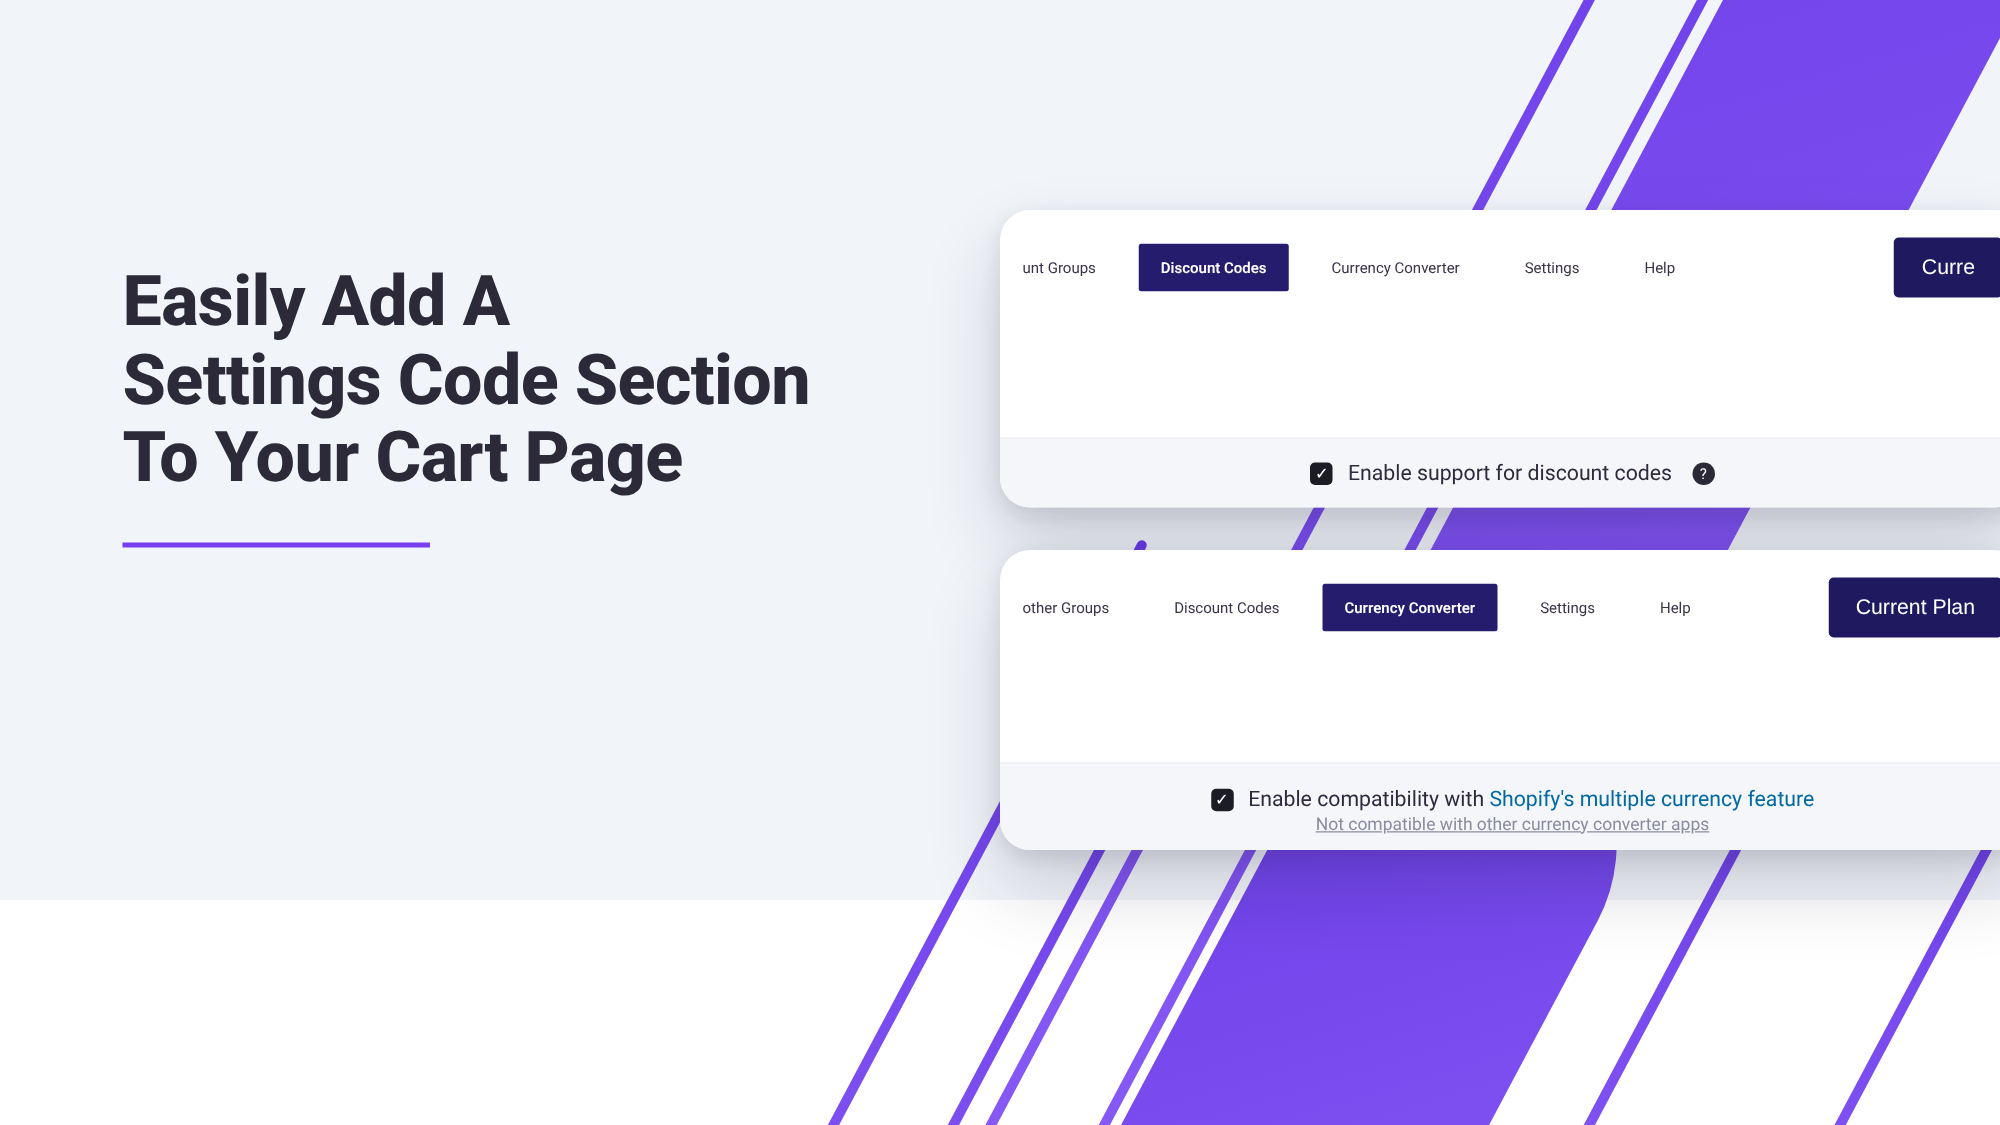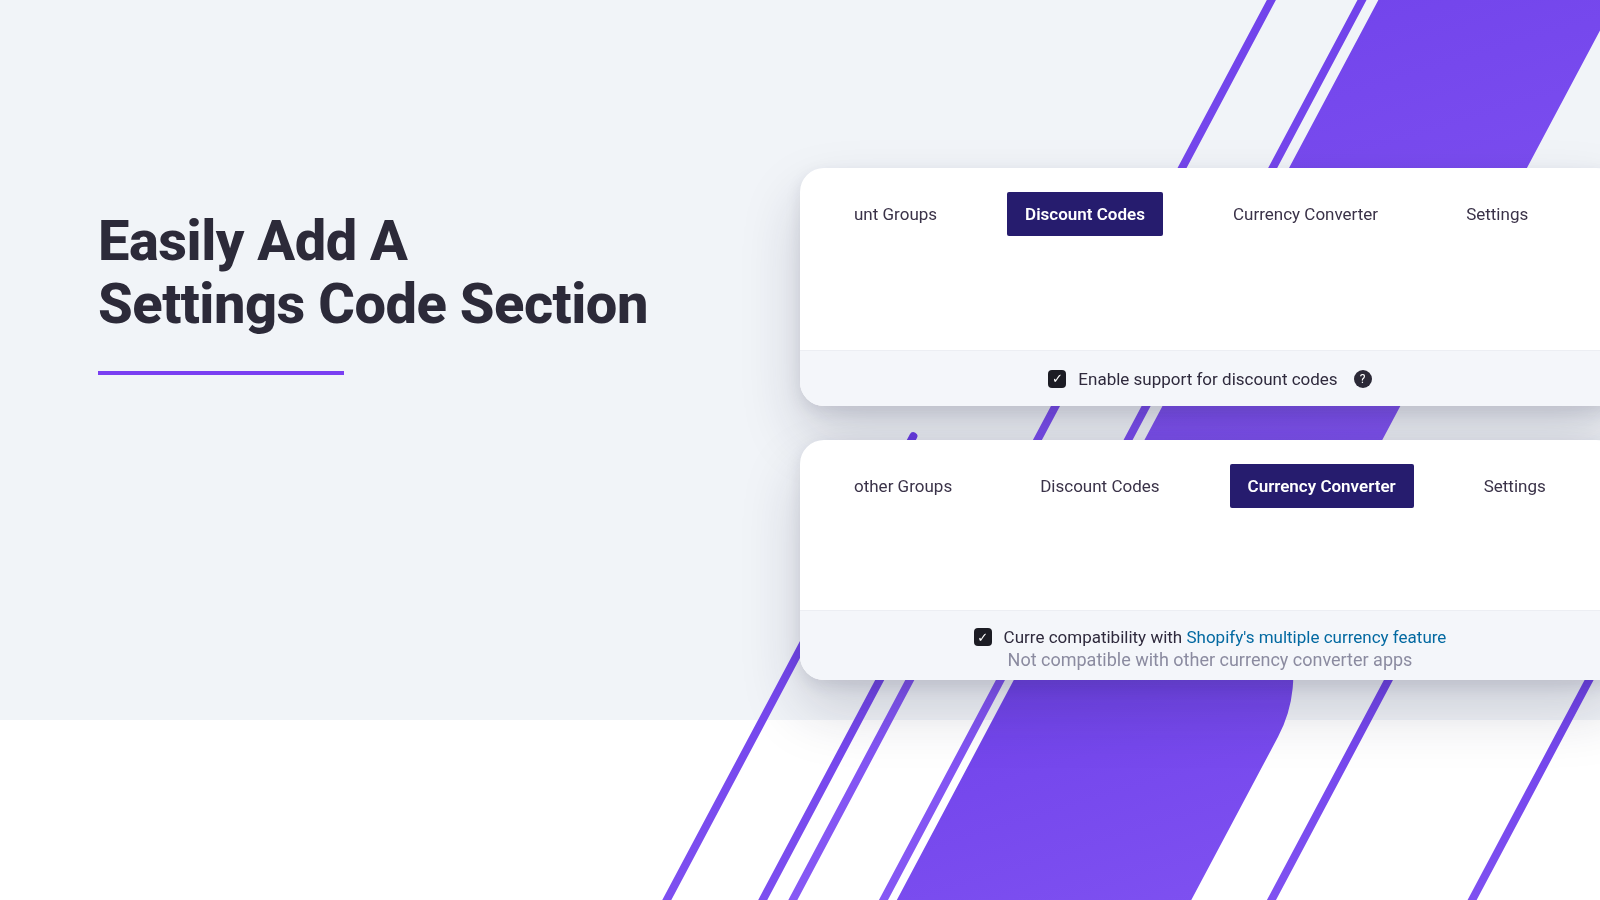--- a/index.html
+++ b/index.html
@@ -51,25 +51,24 @@
 
   .tabbar {
     display: flex;
     align-items: center;
     gap: 16px;
     padding: 22px 18px 14px;
     white-space: nowrap;
   }
   .tab {
     color: #3a3248;
-    font-size: 17px;
+    font-size: 12px;
     padding: 12px 18px;
     border-radius: 2px;
     cursor: pointer;
-    margin-left: 36px;
   }
   .tab.active {
     background: #261c6e;
     color: #ffffff;
     font-weight: 600;
   }
   .tab.clipped { padding-left: 0; }
   .spacer { flex: 1 1 auto; }
   .plan-btn {
     background: #1f1a60;
@@ -98,41 +97,42 @@
   .card-a .option-row { bottom: 0; height: 56px; }
   .card-b .option-row { bottom: 0; height: 70px; padding-top: 6px; flex-direction: column; gap: 2px; }
   .option-row .row-line { display: flex; align-items: center; gap: 12px; }
   .check {
     width: 18px; height: 18px; border-radius: 4px; background: #1c1c24; display: inline-flex; align-items: center; justify-content: center; color: #fff; font-size: 13px;
   }
   .help-dot {
     width: 18px; height: 18px; border-radius: 50%; background: #2b2937; color: #fff; font-size: 12px; display: inline-flex; align-items: center; justify-content: center; margin-left: 4px;
   }
   .link { color: #0369a1; }
-  .note { color: #8b8ba0; font-size: 18px; }
+  .note { color: #8b8ba0; font-size: 14px; text-decoration: underline; }
 
 </style>
 </head>
 <body>
 
 <div class="stage">
 
   <div class="stripe line" style="height:1500px; left:1060px; top:-360px; transform:rotate(28deg);"></div>
   <div class="stripe line" style="height:1500px; left:1140px; top:-340px; transform:rotate(28deg);"></div>
   <div class="stripe band" style="width:210px; height:1100px; left:1270px; top:-320px; transform:rotate(28deg);"></div>
   <div class="stripe line" style="height:900px; left:700px; top:380px; transform:rotate(28deg);"></div>
   <div class="stripe line" style="height:900px; left:780px; top:410px; transform:rotate(28deg);"></div>
   <div class="stripe band" style="width:260px; height:700px; left:930px; top:520px; transform:rotate(28deg);"></div>
   <div class="stripe line" style="height:600px; left:1310px; top:520px; transform:rotate(28deg);"></div>
   <div class="stripe line" style="height:600px; left:1500px; top:540px; transform:rotate(28deg);"></div>
 
   <div class="copy">
     <h1 class="headline">
       <span>Easily Add A</span><br>
       <span>Settings Code Section</span><br>
+      <span>To Your Cart Page</span>
     </h1>
     <div class="rule"></div>
   </div>
 
   <div class="card card-a">
     <div class="tabbar">
       <div class="tab clipped">unt Groups</div>
       <div class="tab active">Discount Codes</div>
       <div class="tab">Currency Converter</div>
       <div class="tab">Settings</div>
@@ -154,20 +154,20 @@
       <div class="tab active">Currency Converter</div>
       <div class="tab">Settings</div>
       <div class="tab">Help</div>
       <div class="spacer"></div>
       <button class="plan-btn">Current Plan</button>
     </div>
     <div class="option-row">
       <div class="row-line">
         <span class="check">✓</span>
         <span>
-          <span>Curre compatibility with </span><span class="link">Shopify's multiple currency feature</span>
+          <span>Enable compatibility with </span><span class="link">Shopify's multiple currency feature</span>
         </span>
       </div>
       <div class="note">Not compatible with other currency converter apps</div>
     </div>
   </div>
 
 </div>
 
 </body></html>

